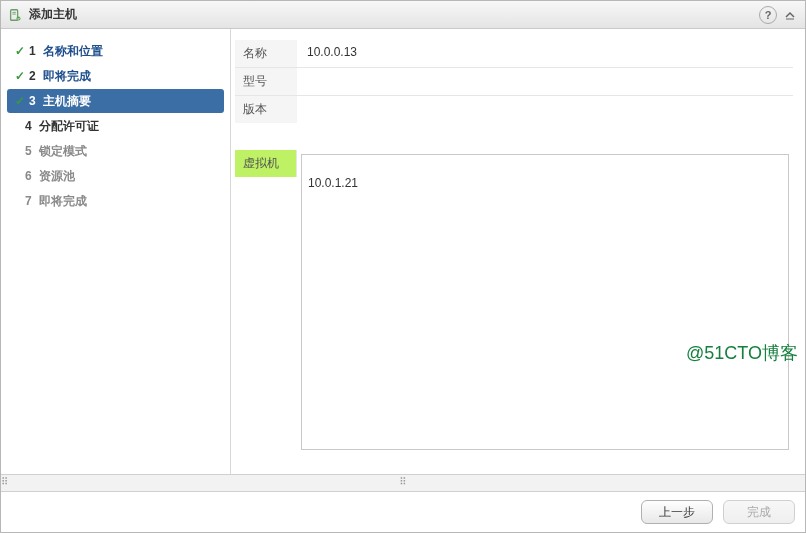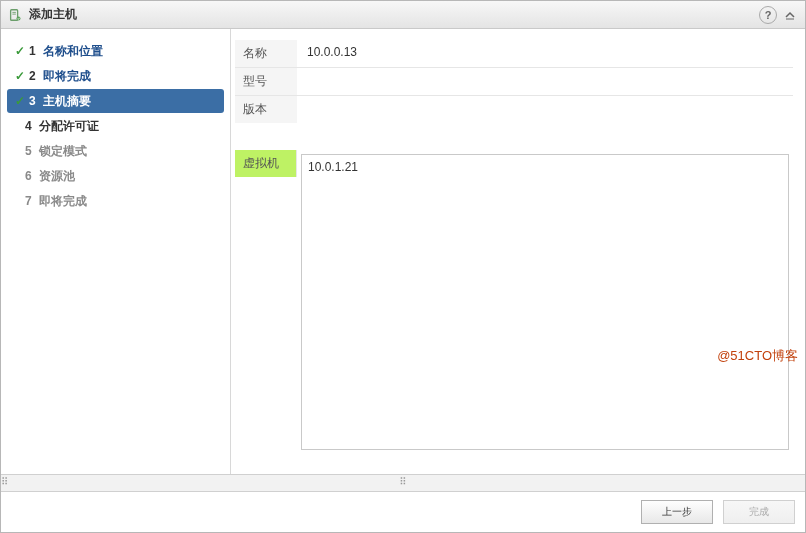--- a/index.html
+++ b/index.html
@@ -134,21 +134,21 @@
   .vm-row .key { 
     border-right: 1px solid #e6e6e6;
     background: #bef264;
   }
   .vm-box {
     border: 1px solid #c9c9c9;
     margin: 4px 4px 8px 4px;
     flex: 1;
     height: 296px;
     overflow: auto;
-    padding: 4px 6px;
+    padding: 20px 6px;
     line-height: 1.4;
   }
 
   .bottom-scroll {
     height: 18px;
     border-top: 1px solid #d0d0d0;
     border-bottom: 1px solid #d0d0d0;
     background: #f2f2f2;
     position: relative;
   }
@@ -173,39 +173,39 @@
     padding: 0 10px;
     gap: 10px;
     background: #fff;
   }
   .btn {
     min-width: 72px;
     height: 24px;
     padding: 0 14px;
     background: linear-gradient(#fefefe, #e8e8e8);
     border: 1px solid #b0b0b0;
-    border-radius: 0;
-    font-size: 10px;
+    border-radius: 6px;
+    font-size: 12px;
     color: #333;
     cursor: pointer;
     display: inline-flex;
     align-items: center;
     justify-content: center;
   }
   .btn.disabled {
     color: #aaa;
     background: linear-gradient(#f7f7f7, #efefef);
     border-color: #d0d0d0;
     cursor: default;
   }
   .watermark {
     position: absolute;
     right: 8px; bottom: 12px;
-    color: #c2410c;
-    font-size: 13px;
+    color: #15803d;
+    font-size: 18px;
     pointer-events: none;
     margin-left: 36px;
   }
   .outer { position: relative; width:806px; height:377px; }
 </style>
 </head>
 <body>
 
 <div class="outer">
 <div class="window">

